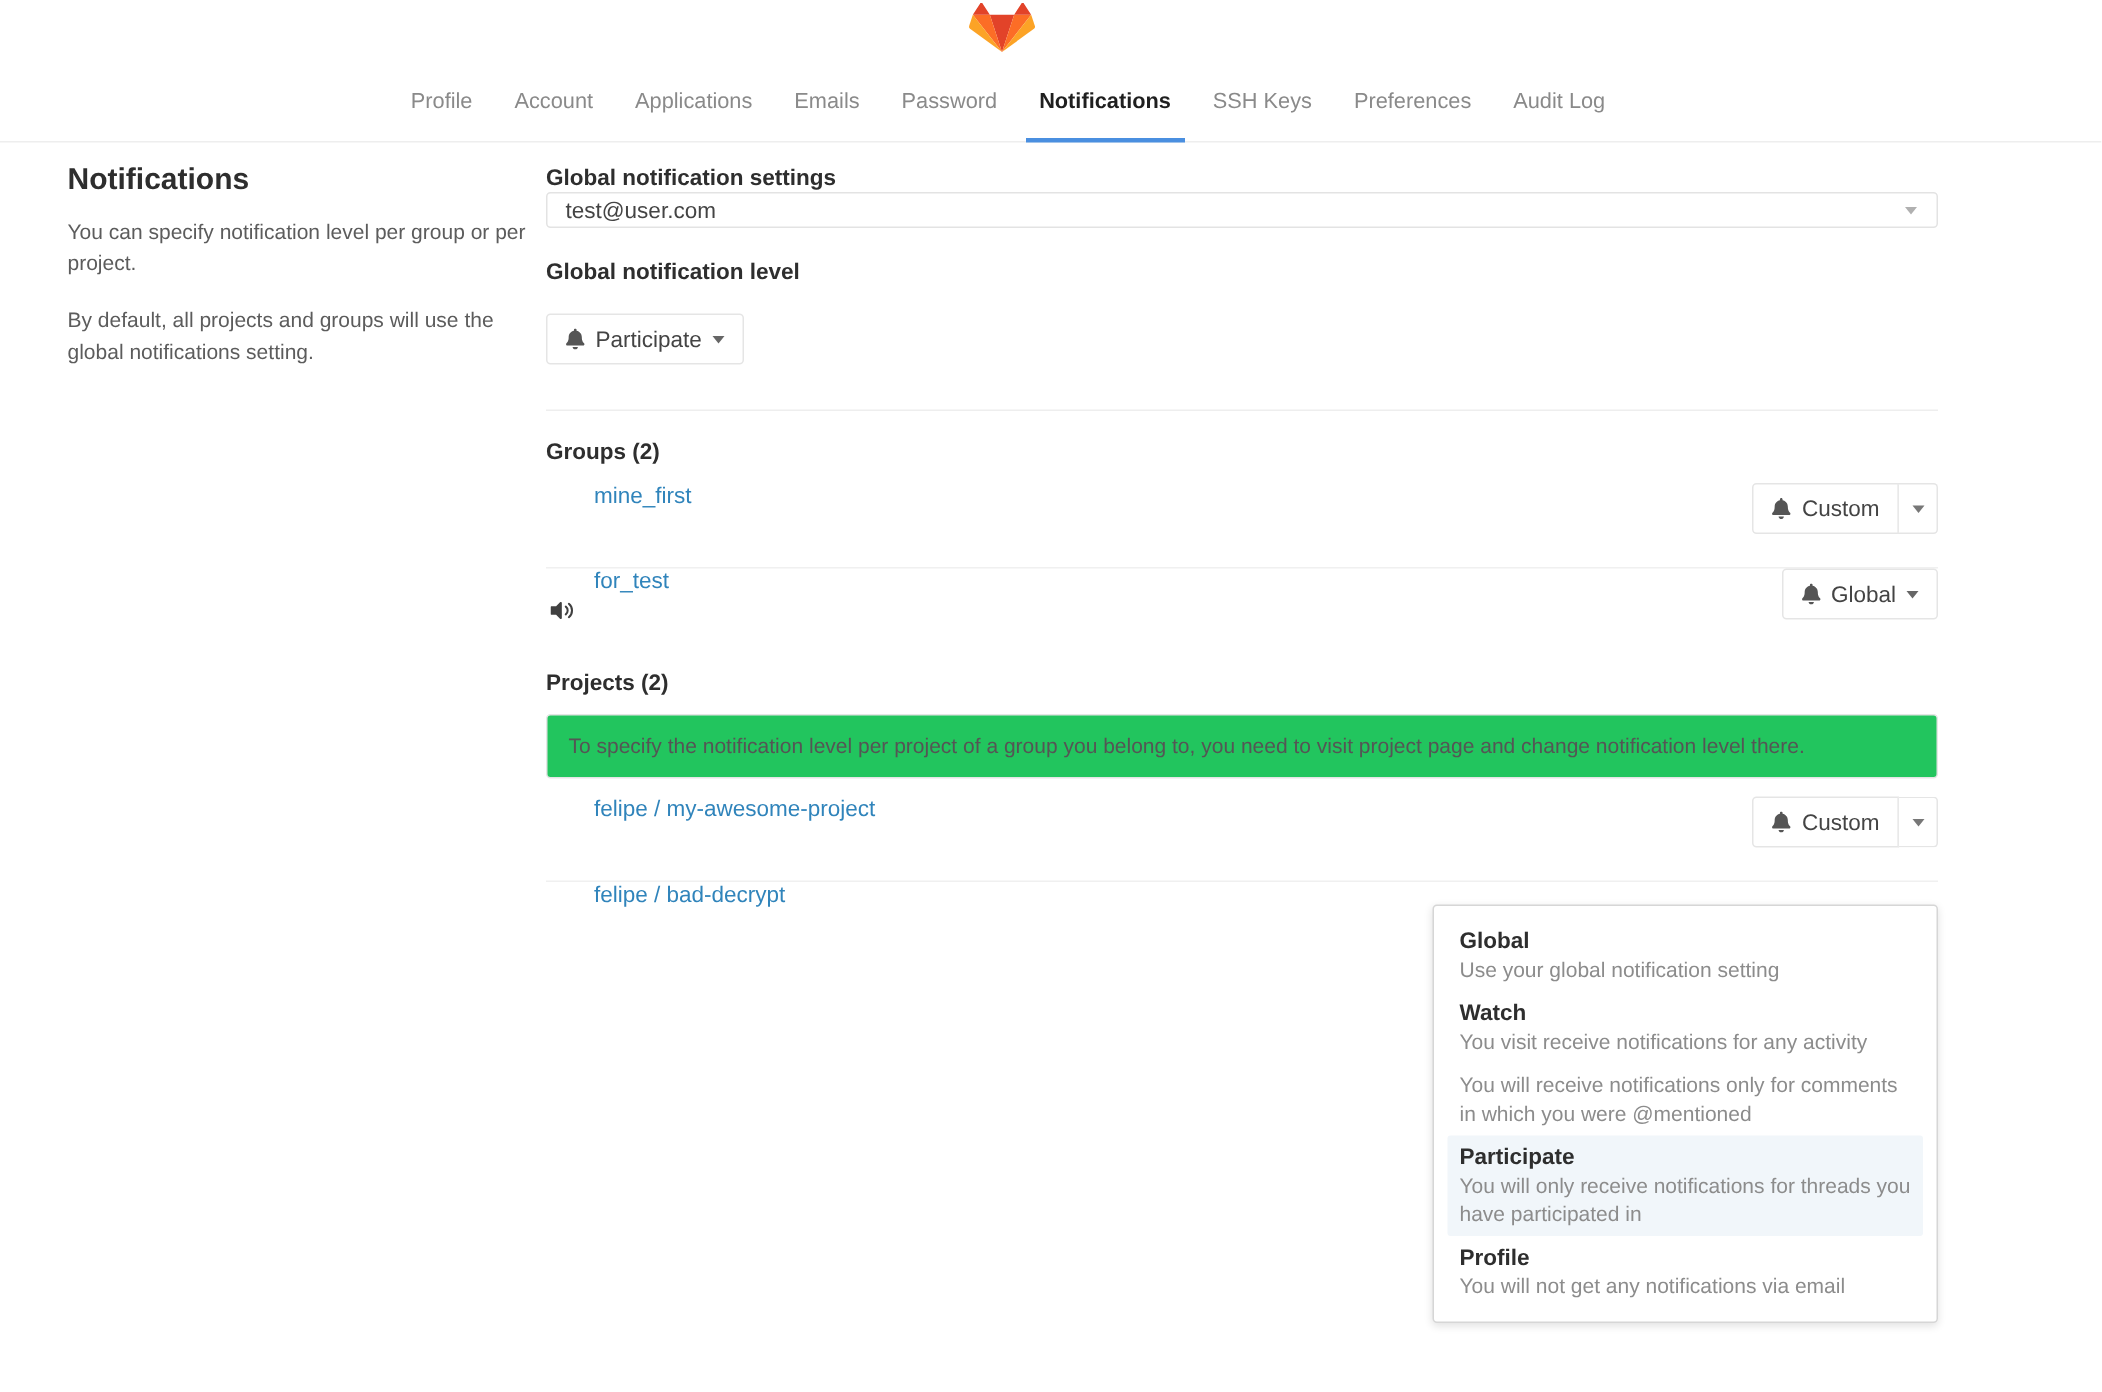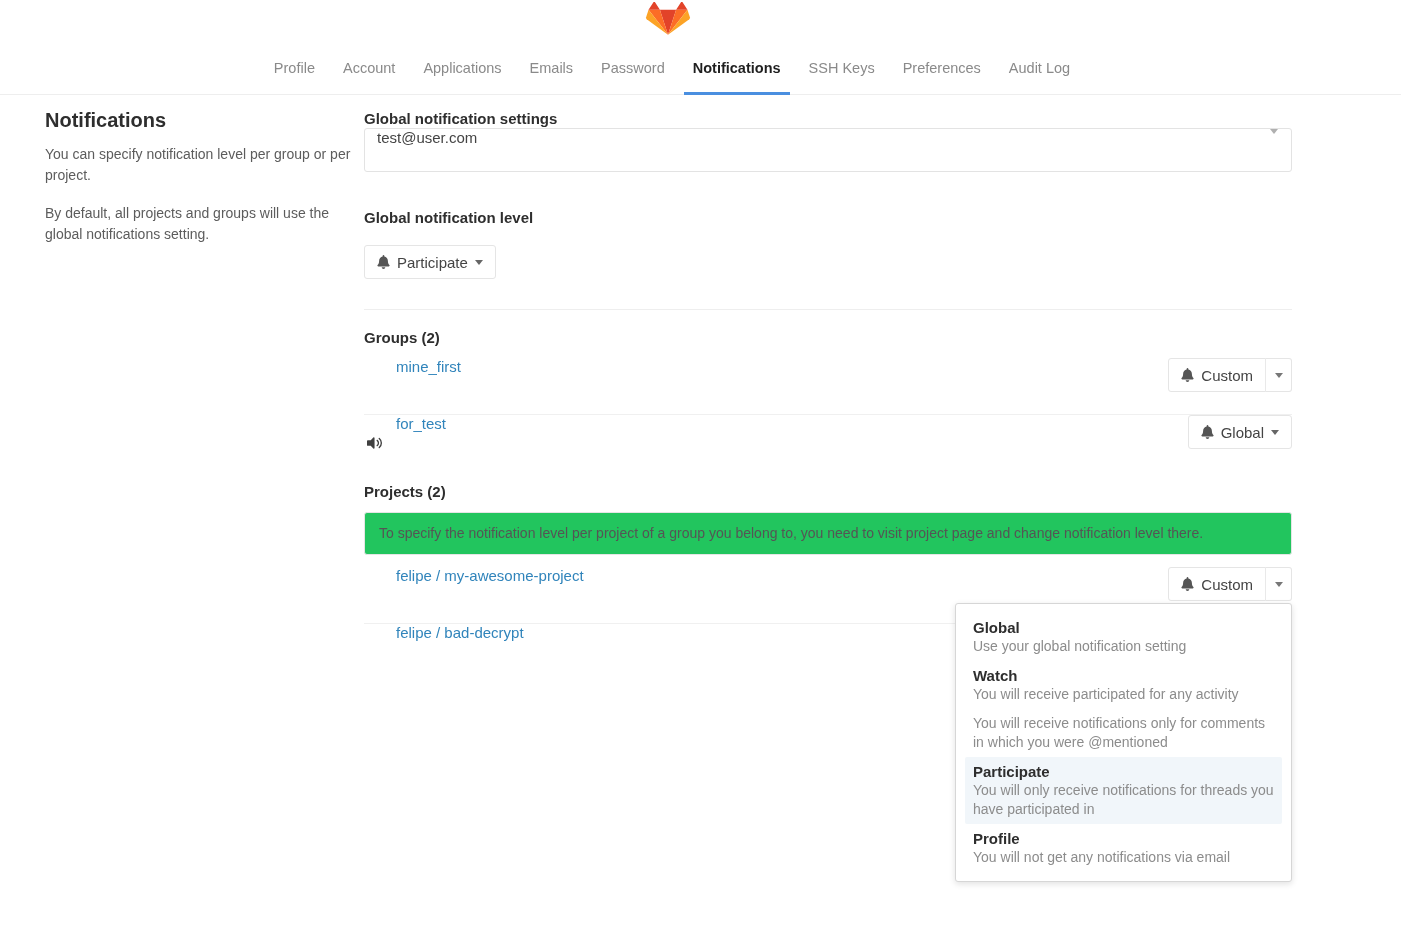--- a/index.html
+++ b/index.html
@@ -27,22 +27,22 @@
   .page { display: flex; margin: 0 109px 0 32px; }
   .sidebar { width: 332px; flex-shrink: 0; padding: 14px 12px 0 13px; }
   .sidebar h3 { margin: 0 0 12px 0; font-size: 20px; font-weight: 600; color: #2e2e2e; }
   .sidebar p { margin: 0 0 17px 0; font-size: 14px; line-height: 21px; color: #5c5c5c; }
   .content { flex: 1; padding-top: 14px; }
 
   .section-title { font-size: 15px; font-weight: 700; margin: 0; line-height: 19px; }
   .field-label { font-size: 15px; font-weight: 700; margin: 16px 0 8px 0; line-height: 19px; }
 
   .select {
-    height: 44px; border: 1px solid #e3e3e3; border-radius: 3px; background: #fff;
-    display: flex; padding: 0 12px; font-size: 15px; color: #444;
+    height: 24px; border: 1px solid #e3e3e3; border-radius: 3px; background: #fff;
+    display: flex; align-items: center; padding: 0 12px; font-size: 15px; color: #444;
     position: relative; cursor: pointer;
   }
   .select .caret { position: absolute; right: 13px; color: #b0b0b0; }
 
   .caret {
     display: inline-block; width: 0; height: 0;
     border-left: 4px solid transparent; border-right: 4px solid transparent;
     border-top: 5px solid currentColor; vertical-align: middle;
   }
 
@@ -128,21 +128,21 @@
 
   <div class="content">
 
     <h4 class="section-title">Global notification settings</h4>
 
     <div class="select">
       <span>test@user.com</span>
       <span class="caret"></span>
     </div>
 
-    <div class="field-label" style="margin-top:36px;">Global notification level</div>
+    <div class="field-label" style="margin-top:20px;">Global notification level</div>
     <button class="btn btn-level">
       <svg class="bell-svg" width="13" height="14" viewBox="0 0 448 512">
           <path fill="#555" d="M224 512c35 0 64-29 64-64H160c0 35 29 64 64 64zm215-150c-19-21-55-52-55-154 0-78-55-140-128-155V32c0-18-14-32-32-32s-32 14-32 32v21C119 68 64 130 64 208c0 102-36 133-55 154-6 6-9 14-9 22 0 16 13 32 32 32h384c19 0 32-16 32-32 0-8-3-16-9-22z"></path>
         </svg>
       <span>Participate</span>
       <span class="caret"></span>
     </button>
 
     <hr class="sep">
 
@@ -218,21 +218,21 @@
   </div>
 </div>
 
 <div class="dropdown-menu">
   <div class="menu-item">
     <div class="menu-title">Global</div>
     <div class="menu-desc">Use your global notification setting</div>
   </div>
   <div class="menu-item">
     <div class="menu-title">Watch</div>
-    <div class="menu-desc">You will receive participated for any activity</div>
+    <div class="menu-desc">You visit receive notifications for any activity</div>
   </div>
   <div class="menu-item">
     <div class="menu-desc">You will receive notifications only for comments in which you were @mentioned</div>
   </div>
   <div class="menu-item active">
     <div class="menu-title">Participate</div>
     <div class="menu-desc">You will only receive notifications for threads you have participated in</div>
   </div>
   <div class="menu-item">
     <div class="menu-title">Profile</div>

